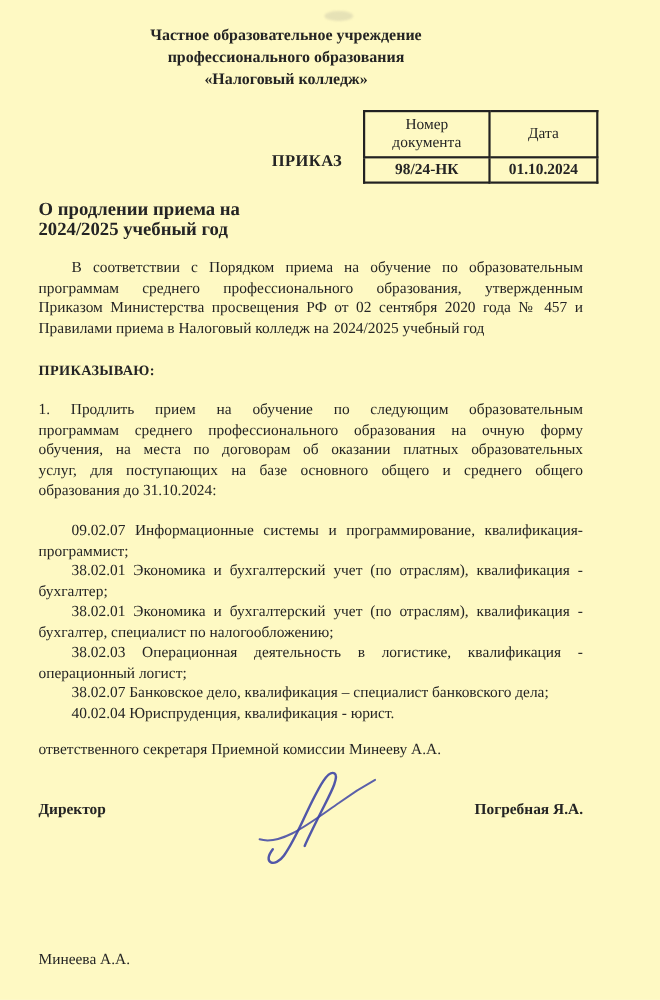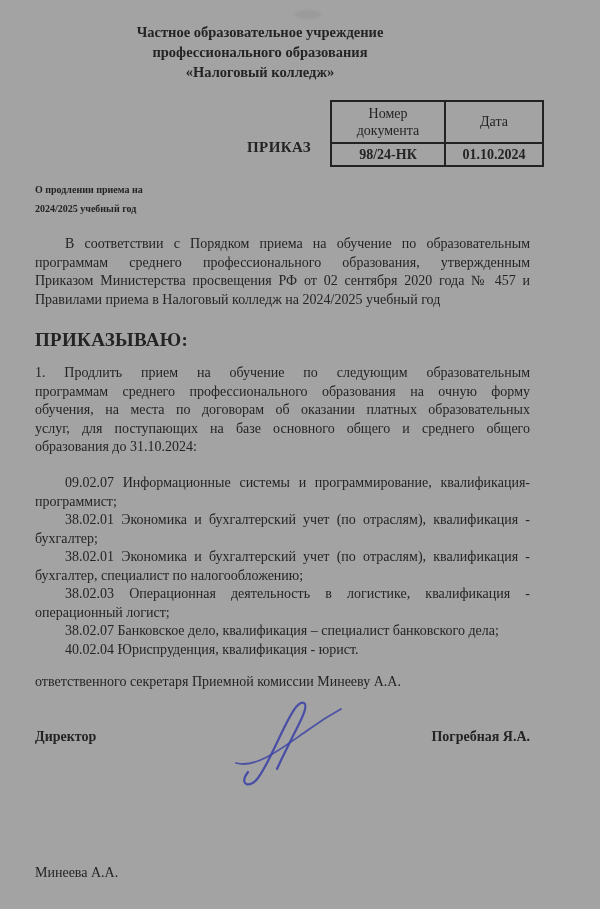--- a/index.html
+++ b/index.html
@@ -1,18 +1,18 @@
 <!DOCTYPE html>
 <html><head>
 <meta charset="utf-8">
 <style>
   html, body { margin:0; padding:0; background:#ffffff; }
   .page {
     position:relative; width:600px; height:909px;
-    background:#a3a3a3; overflow:hidden;
+    background:#fef9c3; overflow:hidden;
     font-family:"Liberation Serif", serif;
     color:#242424;
   }
   .abs { position:absolute; }
   .line { line-height:18.5px; min-height:18.5px; }
   .jst  { text-align:justify; text-align-last:justify; }
   .ind  { text-indent:30px; }
 
   .org-header {
     left:35px; top:22px; width:450px;
@@ -30,27 +30,27 @@
   table.doc-table td {
     border:2px solid #222; text-align:center; vertical-align:middle;
     font-size:14px; padding:0 4px;
   }
   td.th-num { width:104px; height:40px; line-height:17px; }
   td.th-date { width:88px; }
   td.val { height:21px; font-weight:bold; font-size:14.5px; }
 
   .subject {
     left:35px; top:181px; width:300px;
-    font-weight:bold; font-size:10px;
+    font-weight:bold; font-size:17px;
   }
 
   .para { left:35px; width:495px; font-size:14px; }
   .intro    { top:235px; }
   .resolve-heading {
-    left:35px; top:329px; font-weight:bold; font-size:19px; letter-spacing:0.3px;
+    left:35px; top:329px; font-weight:bold; font-size:13px; letter-spacing:0.3px;
   }
   .item1    { top:364px; }
   .programs { top:474px; }
   .item2    { top:673px; }
 
   .signature-row {
     left:35px; top:729px; width:495px;
     display:flex; justify-content:space-between;
     font-weight:bold; font-size:14px;
   }

